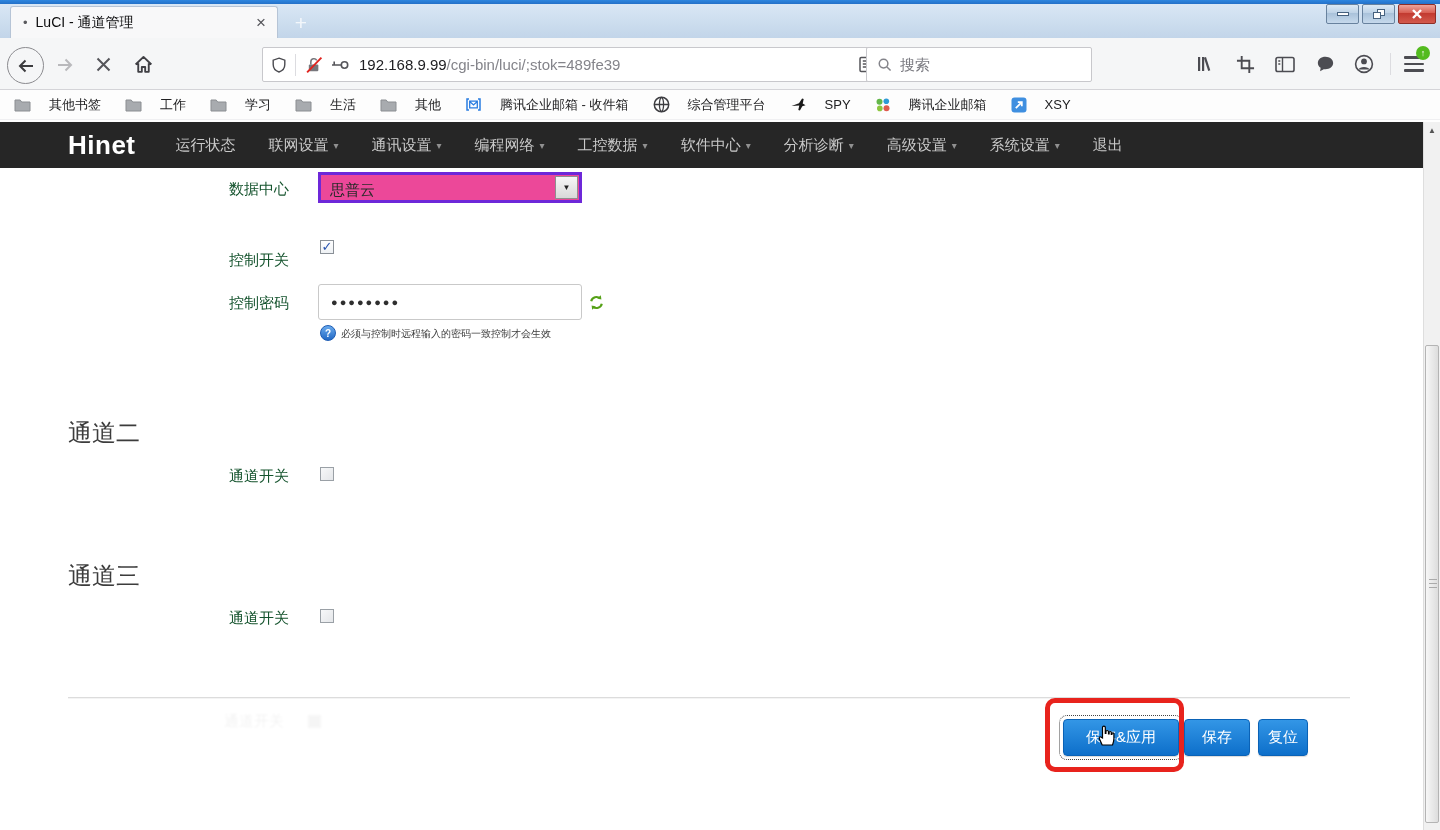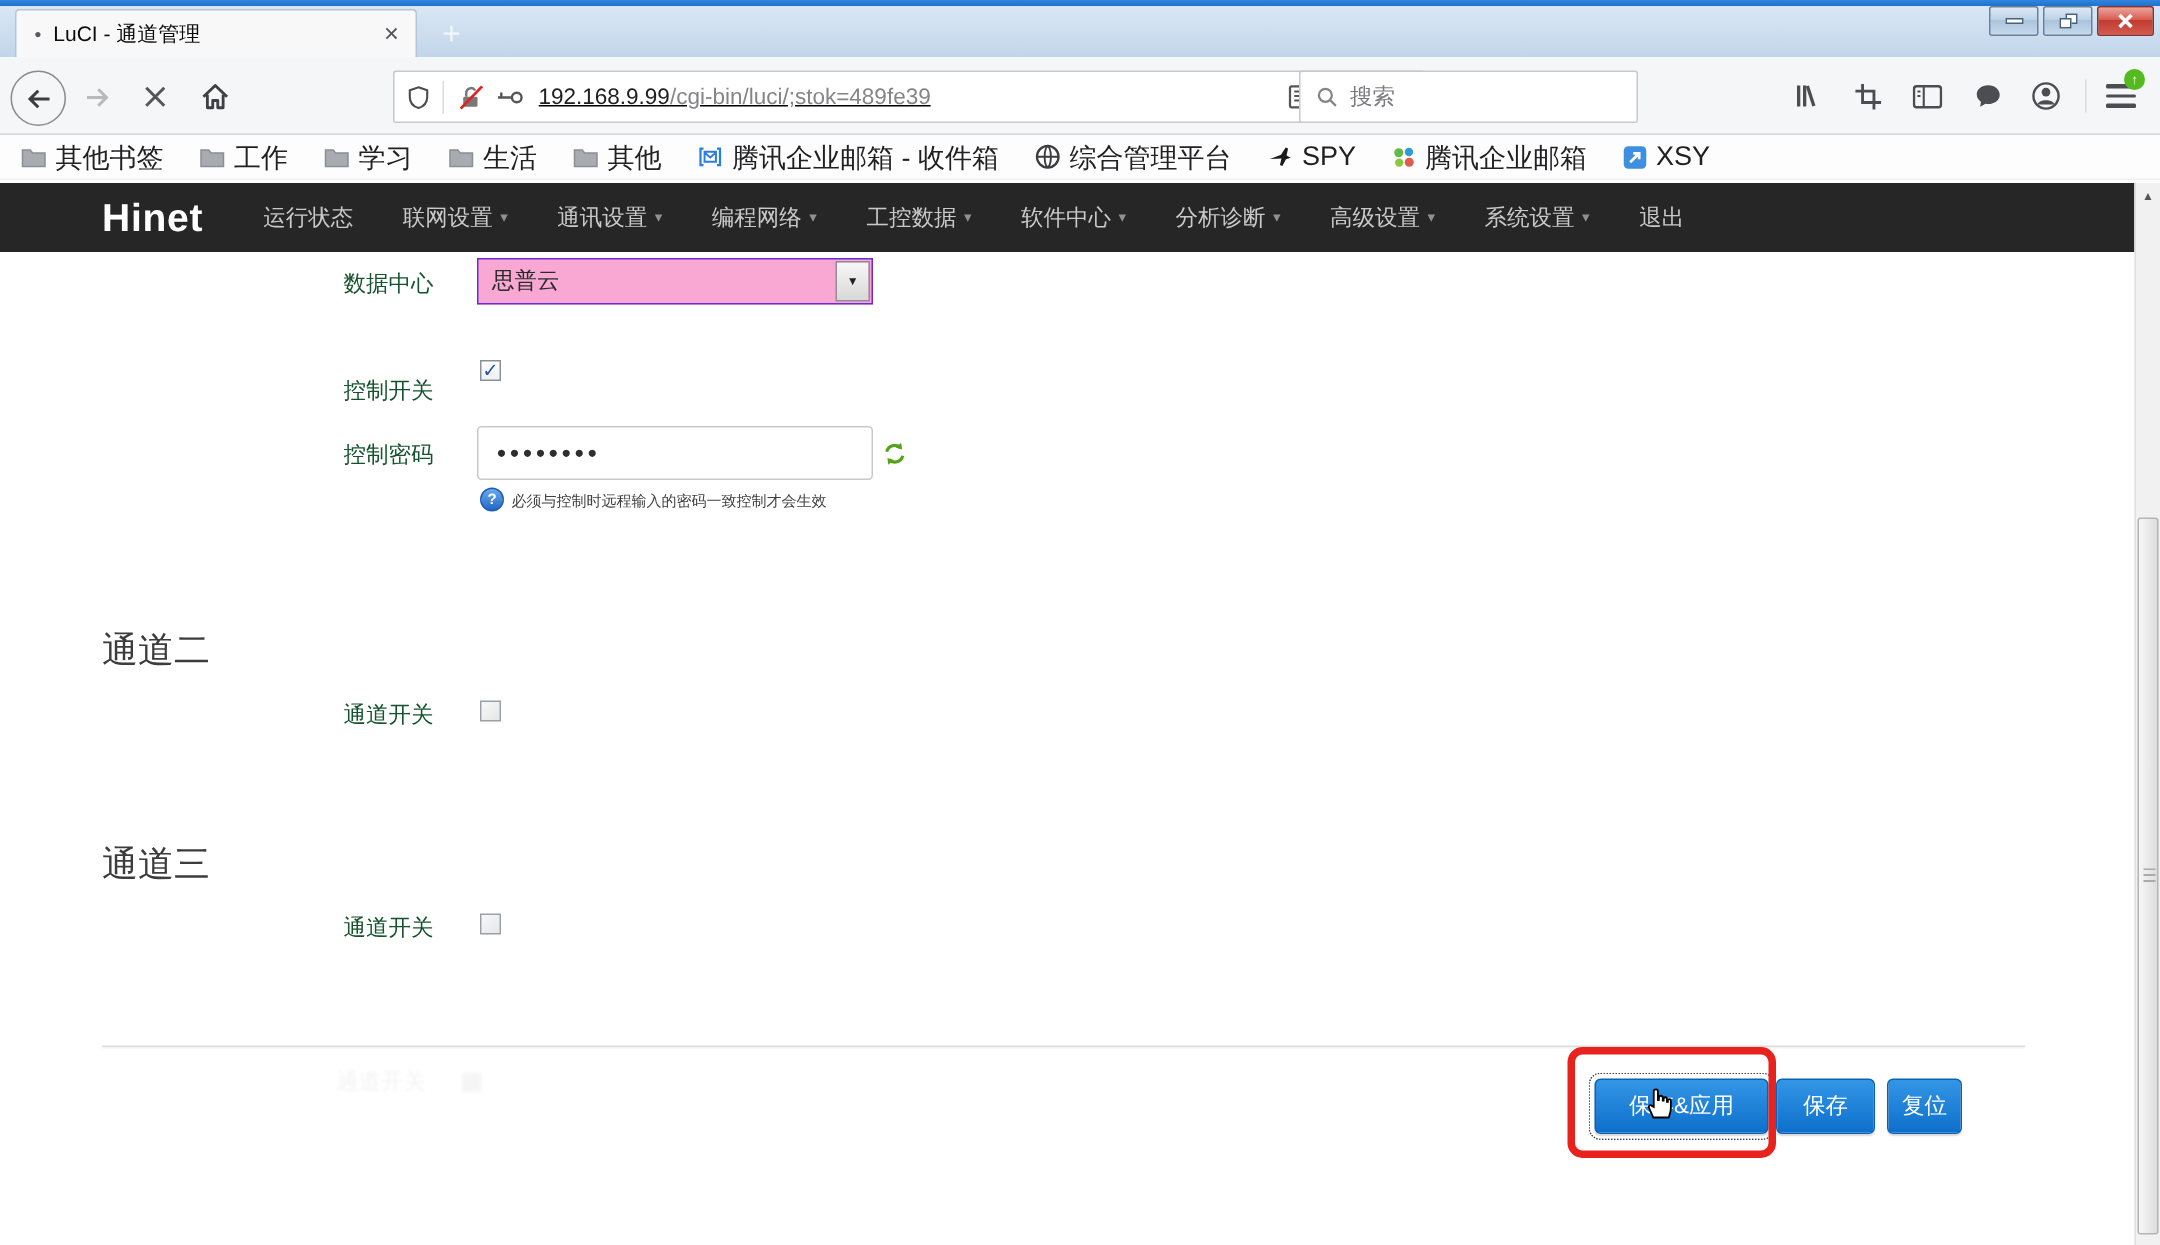--- a/index.html
+++ b/index.html
@@ -47,31 +47,31 @@
   .search-input::placeholder{color:#7a7a80;}
   .tbicon{position:absolute;top:15px;width:22px;height:22px;display:flex;align-items:center;justify-content:center;}
   .hamb{display:flex;flex-direction:column;gap:4px;}
   .hamb i{display:block;width:20px;height:2.5px;background:#4c4c52;border-radius:1px;}
   .badge{position:absolute;left:13px;top:-7px;width:14px;height:14px;border-radius:50%;
          background:#53bb1f;color:#fff;font-size:9px;font-weight:bold;text-align:center;line-height:14px;}
 
   
   .bmbar{left:0;top:90px;width:1440px;height:30px;background:#fdfdfd;display:flex;align-items:center;
          padding-left:14px;gap:24px;border-bottom:1px solid #f0f0f2;}
-  .bm{display:flex;align-items:center;gap:6px;font-size:18px;color:#212123;white-space:nowrap;}
+  .bm{display:flex;align-items:center;gap:18px;font-size:13px;color:#212123;white-space:nowrap;}
 
   
   .sitenav{left:0;top:122px;width:1423px;height:46px;background:#262626;display:flex;align-items:center;}
   .logo{color:#fff;font-size:26px;font-weight:600;letter-spacing:.5px;margin:0 40px 0 68px;}
   .nav-item{color:#c9c9c9;font-size:15px;margin-right:33px;white-space:nowrap;display:flex;align-items:center;}
   .caret{font-size:10px;color:#909090;margin-left:5px;}
 
   
   .flabel{position:absolute;font-size:15px;color:#14532d;}
-  .select{position:absolute;left:318px;top:172px;width:264px;height:31px;background:#f9a8d4;border:1px solid #6d28d9;
+  .select{position:absolute;left:318px;top:172px;width:264px;height:31px;background:#ec4899;border:3px solid #6d28d9;
           font-size:15px;color:#2b2b2b;line-height:29px;padding-left:9px;}
   .sel-btn{position:absolute;right:1px;top:1px;bottom:1px;width:23px;border:1px solid #8f8f8f;
            background:linear-gradient(#f7f7f7,#d8d8d8);display:flex;align-items:center;justify-content:center;
            font-size:8px;color:#222;line-height:1;}
   .cb{position:absolute;width:14px;height:14px;border:1px solid #8a9097;background:linear-gradient(#fefefe,#eef1f4);
       font-size:13px;line-height:12px;text-align:center;color:#2752ae;font-weight:bold;}
   .cb.off{background:linear-gradient(135deg,#f7f8f9,#e4e6e9);border-color:#9aa0a6;color:transparent;}
   .pwd{position:absolute;left:318px;top:284px;width:264px;height:36px;background:#fff;border:1px solid #c9c9c9;border-radius:3px;
        display:flex;align-items:center;padding-left:12px;}
   .pwd input{font-size:11px;letter-spacing:2px;color:#2e2e2e;width:230px;}
@@ -148,21 +148,21 @@
       <svg width="17" height="17" viewBox="0 0 17 17">
           <path d="M2.5 2.5 L14.5 14.5 M14.5 2.5 L2.5 14.5" stroke="#55555a" stroke-width="2" fill="none"></path>
         </svg>
     </div>
     <div class="abs" style="left:133px;top:16px;">
       <svg width="21" height="21" viewBox="0 0 20 20">
           <path d="M2.5 10 L10 2.8 L17.5 10 M5 8.8 V17 H8.4 V12.4 H11.6 V17 H15 V8.8" stroke="#3f3f44" stroke-width="1.8" fill="none" stroke-linejoin="round"></path>
         </svg>
     </div>
 
-    <div class="field" style="left:262px;width:688px;padding:0 8px;text-decoration:underline;">
+    <div class="field" style="left:262px;width:688px;padding:0 8px;">
       <span style="margin-right:8px;">
         <svg width="16" height="16" viewBox="0 0 16 16">
             <path d="M8 1.2 L13.8 3.2 V7.6 C13.8 11.6 11.2 14 8 15 C4.8 14 2.2 11.6 2.2 7.6 V3.2 Z" stroke="#4b4b50" stroke-width="1.4" fill="none"></path>
           </svg>
       </span>
       <span class="vsep" style="margin-right:9px;"></span>
       <span style="margin-right:7px;">
         <svg width="18" height="18" viewBox="0 0 17 17">
             <path d="M5.5 8 V5.6 a3 3 0 0 1 5.6-1.5" stroke="#77777c" stroke-width="1.5" fill="none"></path>
             <rect x="3.6" y="8" width="9" height="6.4" rx="1" fill="#77777c"></rect>

